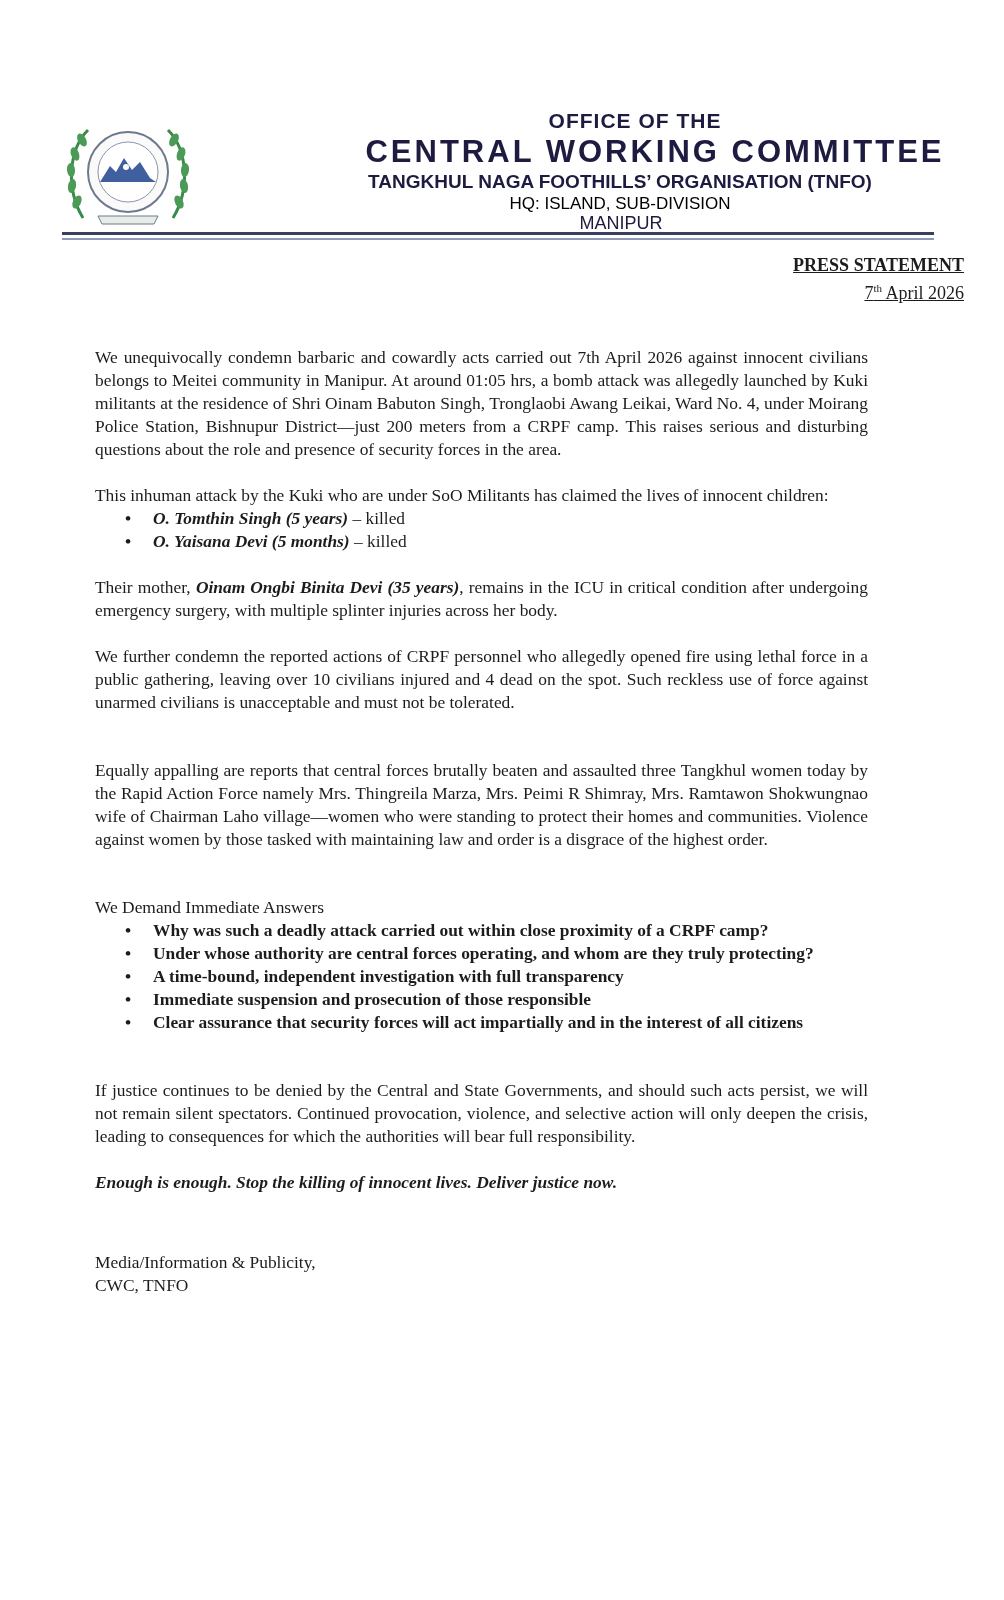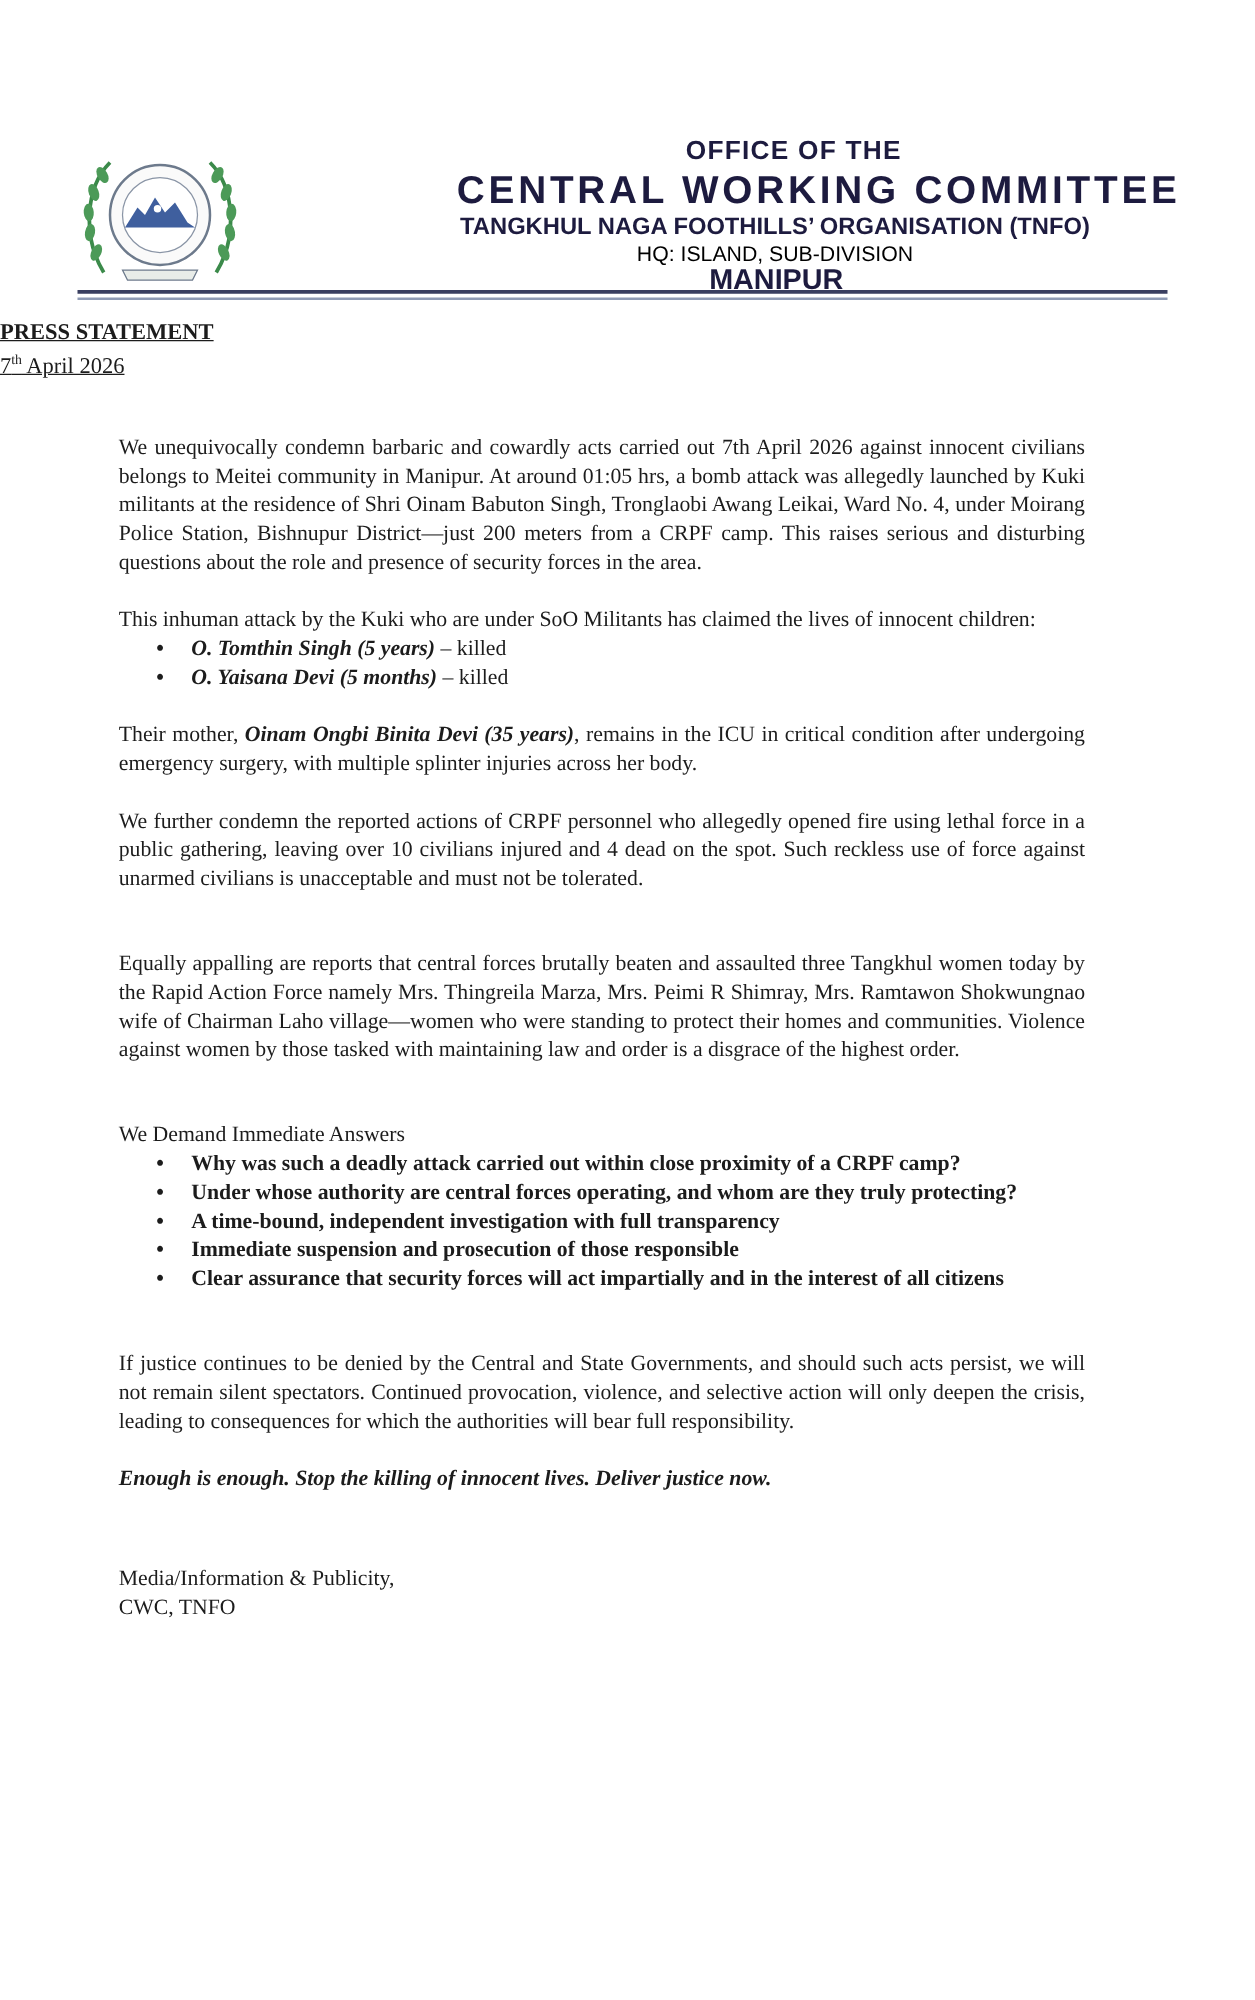--- a/index.html
+++ b/index.html
@@ -12,31 +12,31 @@
       position: absolute; left: 58px; top: 120px; width: 140px; height: 110px;
     }
     .lh-text {
       position: absolute; left: 200px; top: 108px; width: 760px; text-align: center;
       font-family: "Liberation Sans", sans-serif; color: #1d1b3f;
     }
     .lh-office { font-size: 21px; font-weight: bold; letter-spacing: 1px; line-height: 26px; margin-left: 110px; }
     .lh-cwc { font-size: 31px; font-weight: bold; letter-spacing: 3px; line-height: 36px; margin-left: 150px; }
     .lh-org { font-size: 19px; font-weight: bold; line-height: 24px; margin-left: 80px; }
     .lh-hq { font-size: 17px; color: #000000; line-height: 19px; margin-left: 80px; }
-    .lh-state { font-size: 23px; line-height: 20px; margin-left: 82px; font-weight: bold; }
+    .lh-state { font-size: 18px; line-height: 20px; margin-left: 82px; }
     .rule-thick {
       position: absolute; left: 62px; top: 232px; width: 872px; height: 3px;
       background: #3a3f60;
     }
     .rule-thin {
       position: absolute; left: 62px; top: 238px; width: 872px; height: 2px;
       background: #8e9ab4;
     }
 
-    .title-block { position: absolute; left: 0; top: 254px; width: 964px; text-align: left; }
+    .title-block { position: absolute; left: 0; top: 254px; width: 964px; text-align: right; }
     .title {
       font-size: 18px; font-weight: bold; text-decoration: underline; line-height: 22px;
       display: block;
     }
     .date { font-size: 18px; font-weight: normal; text-decoration: underline; line-height: 24px; display: block; }
     .date sup { font-size: 11px; }
 
     .body {
       position: absolute; left: 95px; top: 346px; width: 773px;
       font-size: 17.4px; line-height: 23px; text-align: justify;

